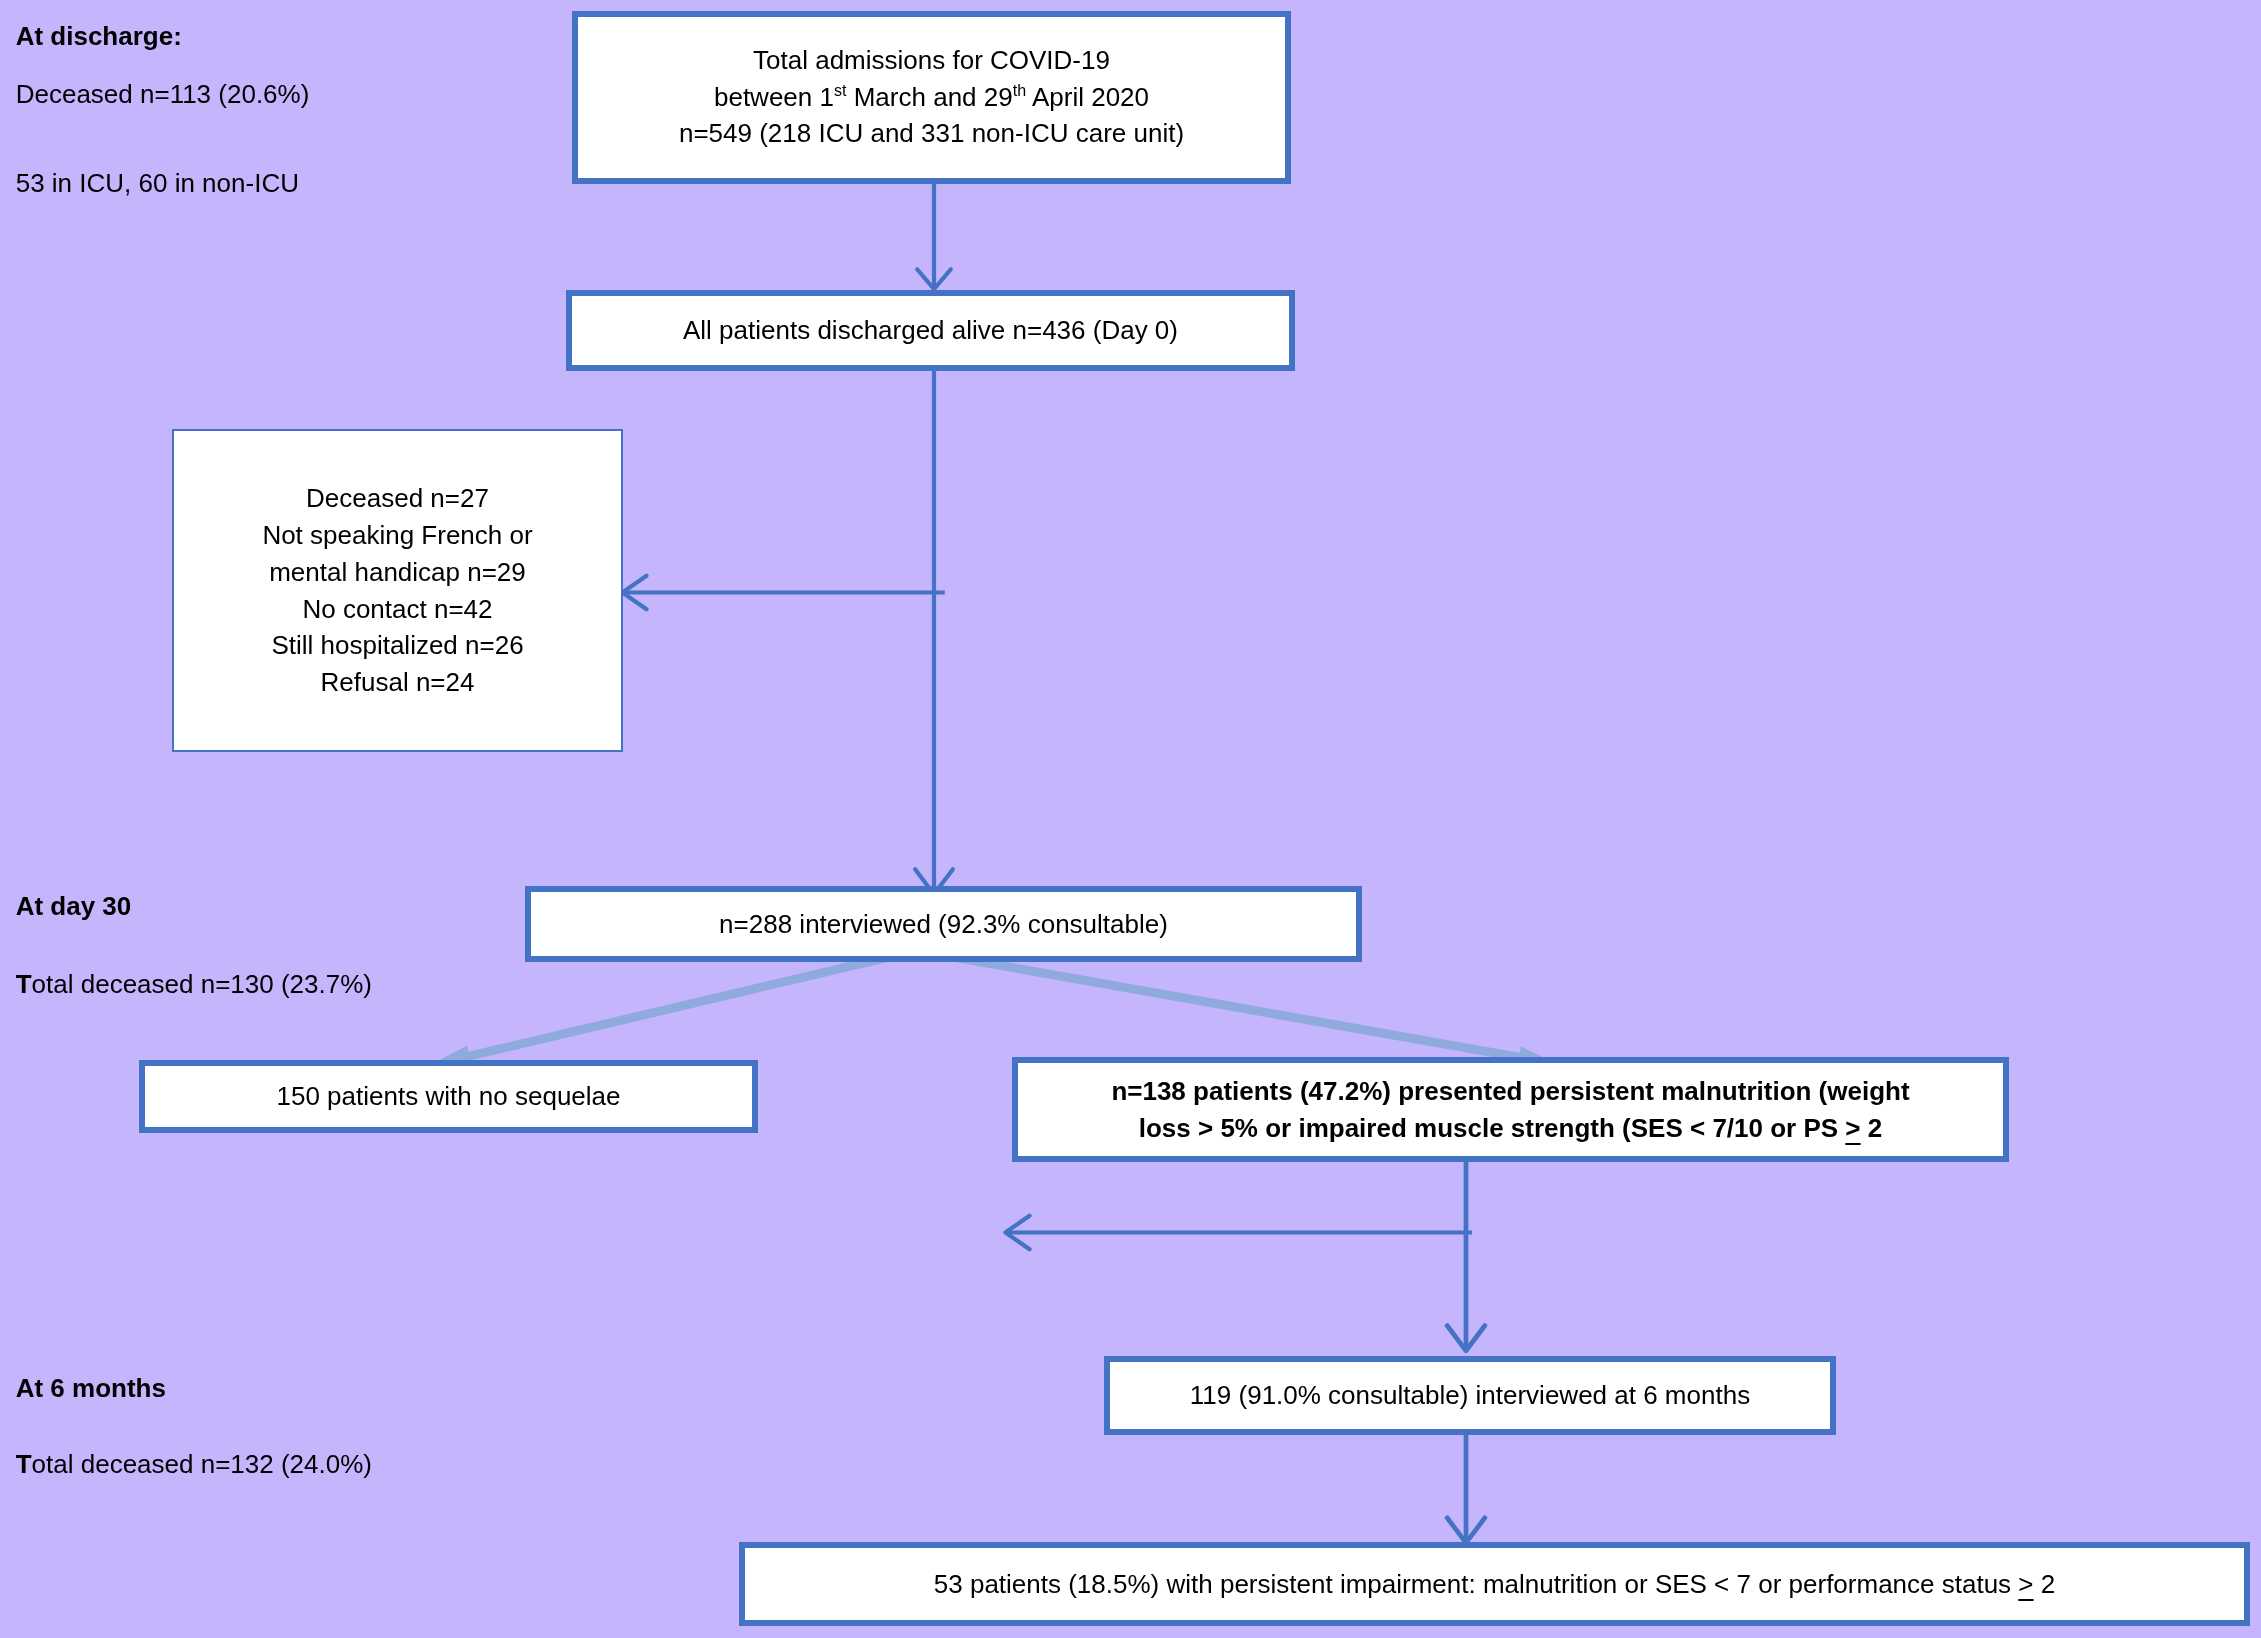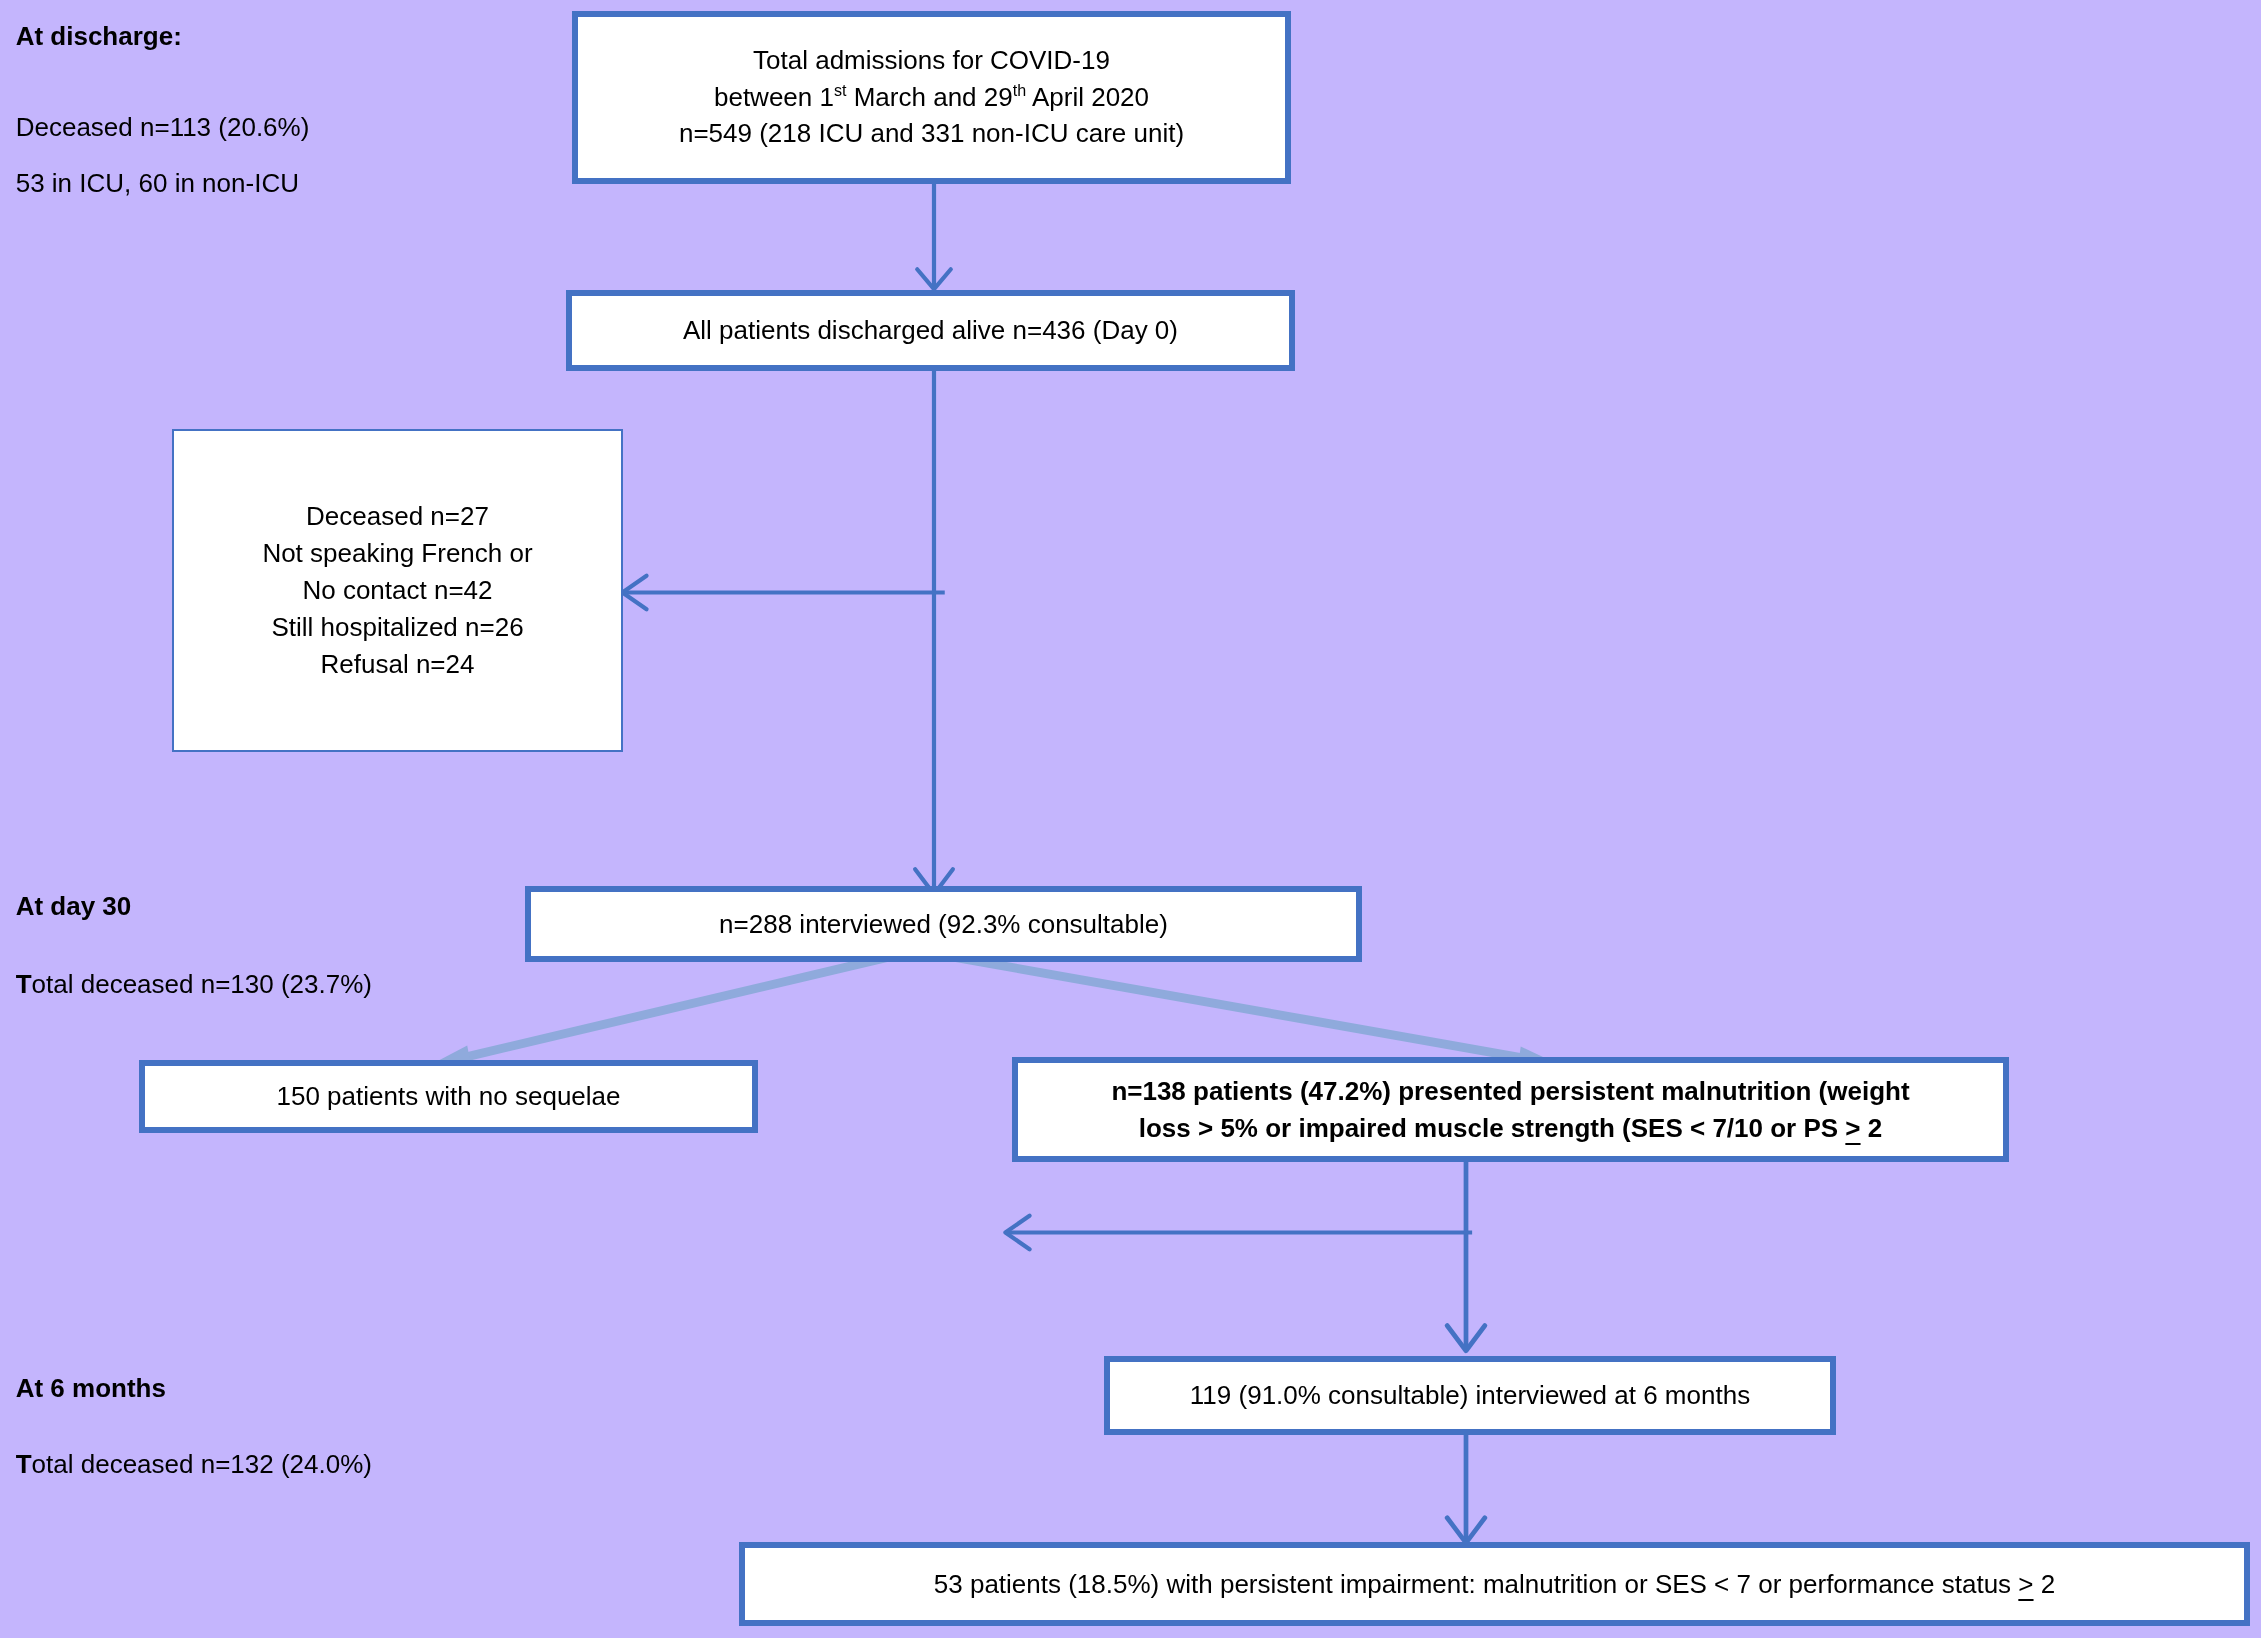--- a/index.html
+++ b/index.html
@@ -60,21 +60,21 @@
   
   .conn { position: absolute; }
   .conn svg { display: block; overflow: visible; }
 </style>
 </head>
 <body>
 
 <div id="canvas">
 
   <div class="side-label bold" style="left:15.7px; top:22px;">At discharge:</div>
-  <div class="side-label" style="left:15.7px; top:113px;">Deceased n=113 (20.6%)</div>
+  <div class="side-label" style="left:15.7px; top:80px;">Deceased n=113 (20.6%)</div>
   <div class="side-label" style="left:15.7px; top:169px;">53 in ICU, 60 in non-ICU</div>
 
   <div class="side-label bold" style="left:15.7px; top:892px;">At day 30</div>
   <div class="side-label" style="left:15.7px; top:970px;"><span class="lead-bold">T</span><span>otal deceased n=130 (23.7%)</span></div>
 
   <div class="side-label bold" style="left:15.7px; top:1374px;">At 6 months</div>
   <div class="side-label" style="left:15.7px; top:1450px;"><span class="lead-bold">T</span><span>otal deceased n=132 (24.0%)</span></div>
 
   <div class="conn" style="left:892px; top:181px;">
     <svg width="84" height="113" viewBox="0 0 160 215">
@@ -138,20 +138,21 @@
   </div>
 
   <div class="node primary" style="left:566px; top:290px; width:729px; height:81px;">
     <div class="inner">All patients discharged alive n=436 (Day 0)</div>
   </div>
 
   <div class="node secondary" style="left:172px; top:429px; width:451px; height:323px;">
     <div class="inner">
       <div>Deceased n=27</div>
       <div>Not speaking French or</div>
+      <div>mental handicap n=29</div>
       <div>No contact n=42</div>
       <div>Still hospitalized n=26</div>
       <div>Refusal n=24</div>
     </div>
   </div>
 
   <div class="node primary" style="left:525px; top:886px; width:837px; height:76px;">
     <div class="inner">n=288 interviewed (92.3% consultable)</div>
   </div>
 

